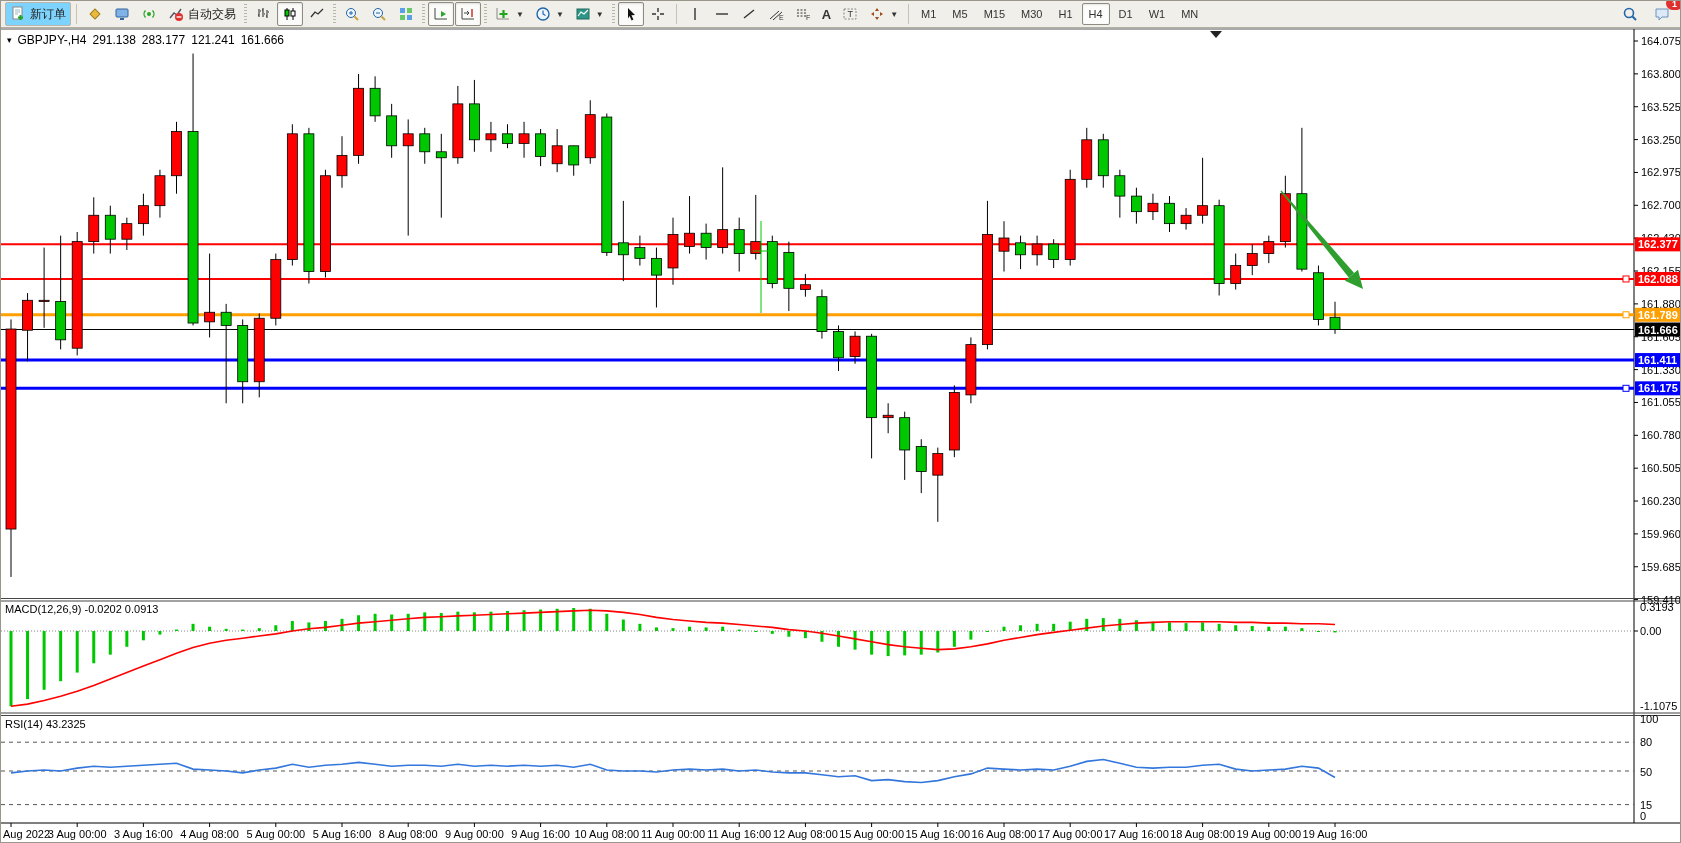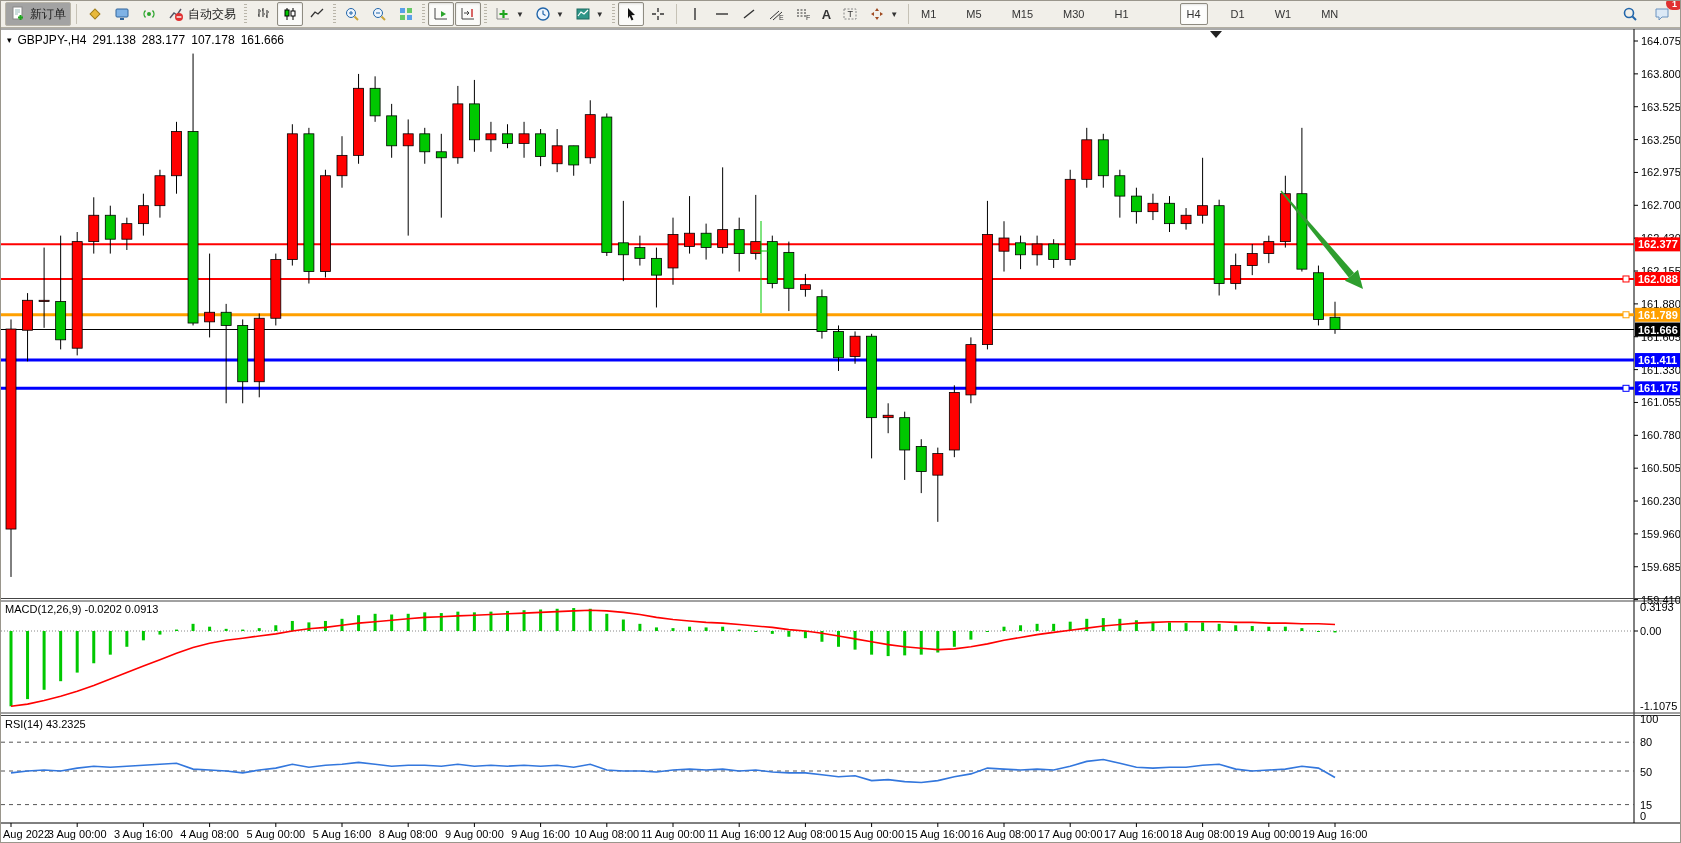--- a/index.html
+++ b/index.html
@@ -9,38 +9,38 @@
   .toolbar{position:absolute;left:0;top:0;width:1681px;height:27px;background:#f1efe9;
            border-bottom:1px solid #b3afa3;display:flex;align-items:center;padding:0 4px;box-sizing:border-box;gap:1px;}
   .tbtn{display:flex;align-items:center;gap:4px;height:22px;padding:0 4px;border:1px solid transparent;
         border-radius:2px;font-size:12px;color:#222;cursor:default;white-space:nowrap;}
   .tbtn.pressed{background:#fbfbf9;border:1px solid #8f8c82;box-shadow:inset 0 1px 2px rgba(0,0,0,.12);}
   .tsep{width:1px;height:20px;background:#c6c2b6;margin:0 4px;}
   .grip{width:3px;height:20px;margin:0 2px;background:repeating-linear-gradient(#b9b5a9 0 1px,transparent 1px 3px);}
   .caret{font-size:8px;color:#333;margin-left:1px;}
   .tf-btn{height:20px;padding:0 6px;font-size:11px;color:#333;border:1px solid transparent;border-radius:2px;
           display:flex;align-items:center;}
-  .tf-btn.active{background:#fdfdfc;border-color:#8f8c82;box-shadow:inset 0 1px 2px rgba(0,0,0,.1);margin-left:28px;}
+  .tf-btn.active{background:#fdfdfc;border-color:#8f8c82;box-shadow:inset 0 1px 2px rgba(0,0,0,.1);}
   .tb-right{margin-left:auto;display:flex;align-items:center;gap:6px;padding-right:2px;}
   .chat-wrap{position:relative;}
   .chat-badge{position:absolute;top:-6px;right:-8px;min-width:13px;height:13px;border-radius:8px;background:#e03131;
               color:#fff;font-size:9px;font-weight:bold;display:flex;align-items:center;justify-content:center;padding:0 2px;}
   
   .chart-area{position:absolute;left:0;top:27px;width:1681px;height:816px;background:#fff;}
   svg text{font-family:"Liberation Sans",sans-serif;}
   .hdr{position:absolute;left:6px;top:5px;font-size:12px;color:#000;display:flex;gap:6px;align-items:center;}
   .hdr .exp{font-size:9px;color:#000;}
 </style>
 </head>
 <body>
 
 <div class="app">
 
   <div class="toolbar">
-    <div class="tbtn" style="border:1px solid #b9b5a9;background:#a3a3a3;">
+    <div class="tbtn" style="border:1px solid #b9b5a9;background:#7dd3fc;">
       <svg width="16" height="16">
           <rect x="3" y="1" width="9" height="12" fill="#fff" stroke="#888"></rect>
           <path d="M5 4h5 M5 6h5 M5 8h3" stroke="#9bb" stroke-width="1"></path>
           <path d="M10.5 9v5 M8 11.5h5" stroke="#1da51d" stroke-width="2"></path>
         </svg>
       <span>新订单</span>
     </div>
     <div class="tsep"></div>
     <div class="tbtn">
       <svg width="16" height="16">
@@ -194,21 +194,21 @@
           <text x="5.5" y="11" font-size="9" fill="#333">T</text>
         </svg>
     </div>
     <div class="tbtn">
       <svg width="16" height="16">
           <path d="M8 2l2 3H6z M8 14l-2-3h4z M2 8l3-2v4z M14 8l-3 2V6z" fill="#a04a20"></path>
         </svg>
         <span class="caret">▼</span>
     </div>
     <div class="tsep"></div>
-    <div id="tf-bar" style="display:flex;align-items:flex-end;gap:16px;">
+    <div id="tf-bar" style="display:flex;align-items:flex-end;gap:2px;">
         <div class="tf-btn">M1</div>
         <div class="tf-btn">M5</div>
         <div class="tf-btn">M15</div>
         <div class="tf-btn">M30</div>
         <div class="tf-btn">H1</div>
         <div class="tf-btn active">H4</div>
         <div class="tf-btn">D1</div>
         <div class="tf-btn">W1</div>
         <div class="tf-btn">MN</div>
       </div>
@@ -227,21 +227,21 @@
       </div>
     </div>
   </div>
 
   <div class="chart-area">
     <div class="hdr">
       <span class="exp">▾</span>
       <span>GBPJPY-,H4</span>
       <span>291.138</span>
       <span>283.177</span>
-      <span>107.178</span>
+      <span>121.241</span>
       <span>161.666</span>
     </div>
     <svg id="chart-svg" width="1681" height="816" viewBox="0 27 1681 816" style="position:absolute;left:0;top:0;">
         <g>
           <line x1="0" y1="28" x2="1681" y2="28" stroke="#555"></line>
           <line x1="1633" y1="28" x2="1633" y2="822" stroke="#000"></line>
           <line x1="0" y1="597.5" x2="1681" y2="597.5" stroke="#444"></line>
           <line x1="0" y1="600" x2="1681" y2="600" stroke="#444"></line>
           <line x1="0" y1="712" x2="1681" y2="712" stroke="#444"></line>
           <line x1="0" y1="714.5" x2="1681" y2="714.5" stroke="#444"></line>

